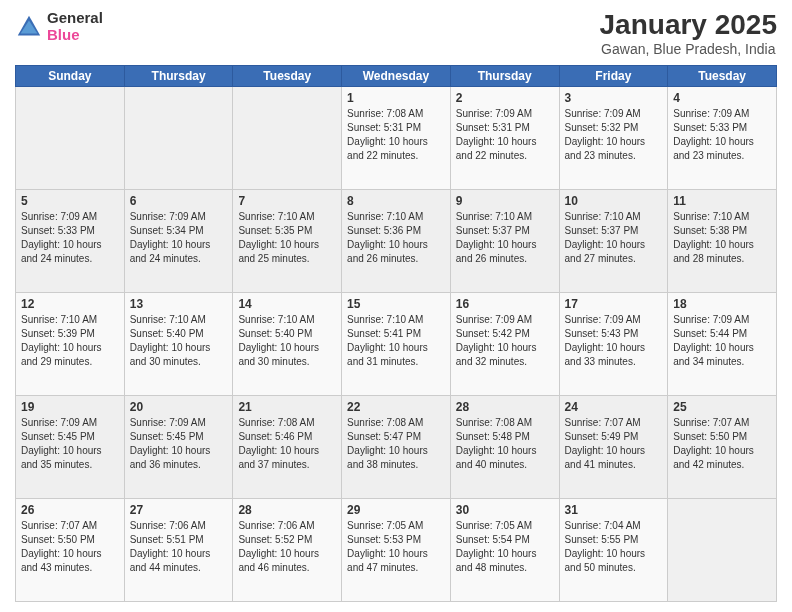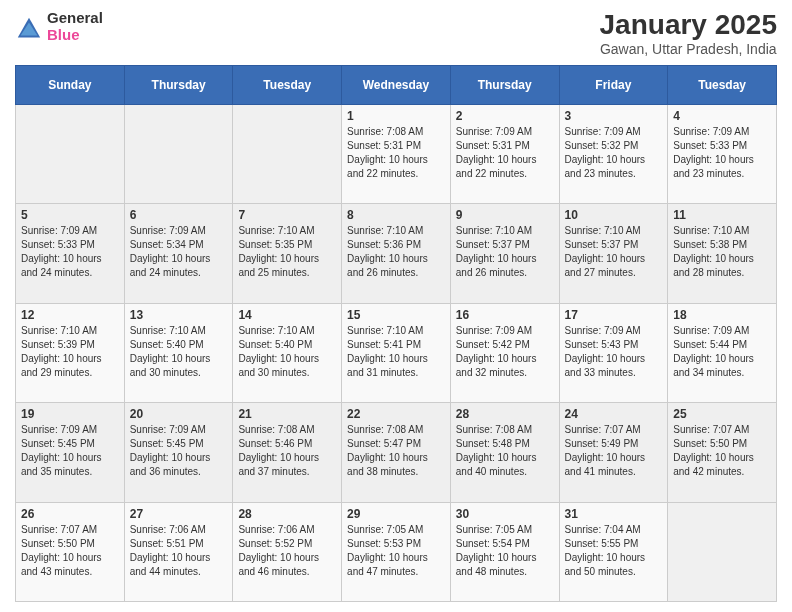--- a/index.html
+++ b/index.html
@@ -18,21 +18,21 @@
       flex-direction: column;
     }
     .header {
       display: flex;
       justify-content: space-between;
       align-items: flex-start;
       margin-bottom: 8px;
     }
     .logo {
       display: flex;
-      align-items: flex-end;
+      align-items: center;
       gap: 4px;
     }
     .logo-text {
       display: flex;
       flex-direction: column;
       line-height: 1.1;
     }
     .logo-general {
       font-size: 15px;
       font-weight: bold;
@@ -66,21 +66,21 @@
       border-collapse: collapse;
       width: 100%;
       table-layout: fixed;
     }
     .calendar th {
       background-color: #3a6db5;
       color: #fff;
       text-align: center;
       font-size: 12px;
       font-weight: bold;
-      padding: 12px 2px;
+      padding: 3px 2px;
       border: 1px solid #2d5a9e;
     }
     .calendar td {
       border: 1px solid #ccc;
       vertical-align: top;
       padding: 4px 5px;
       font-size: 10.5px;
       background: #fff;
       height: 88px;
     }
@@ -116,21 +116,21 @@
         <polygon points="15,3 27,24 3,24" fill="#3a6db5"></polygon>
         <polygon points="15,8 24,22 6,22" fill="#5a9bd5"></polygon>
       </svg>
       <div class="logo-text">
         <span class="logo-general">General</span>
         <span class="logo-blue">Blue</span>
       </div>
     </div>
     <div class="title-block">
       <div class="month-title">January 2025</div>
-      <div class="location">Gawan, Uttar Pradesh, India</div>
+      <div class="location">Gawan, Blue Pradesh, India</div>
     </div>
   </div>
 
   <table class="calendar">
     <thead>
       <tr>
       <th>Sunday</th>
           <th>Thursday</th>
           <th>Tuesday</th>
           <th>Wednesday</th>

